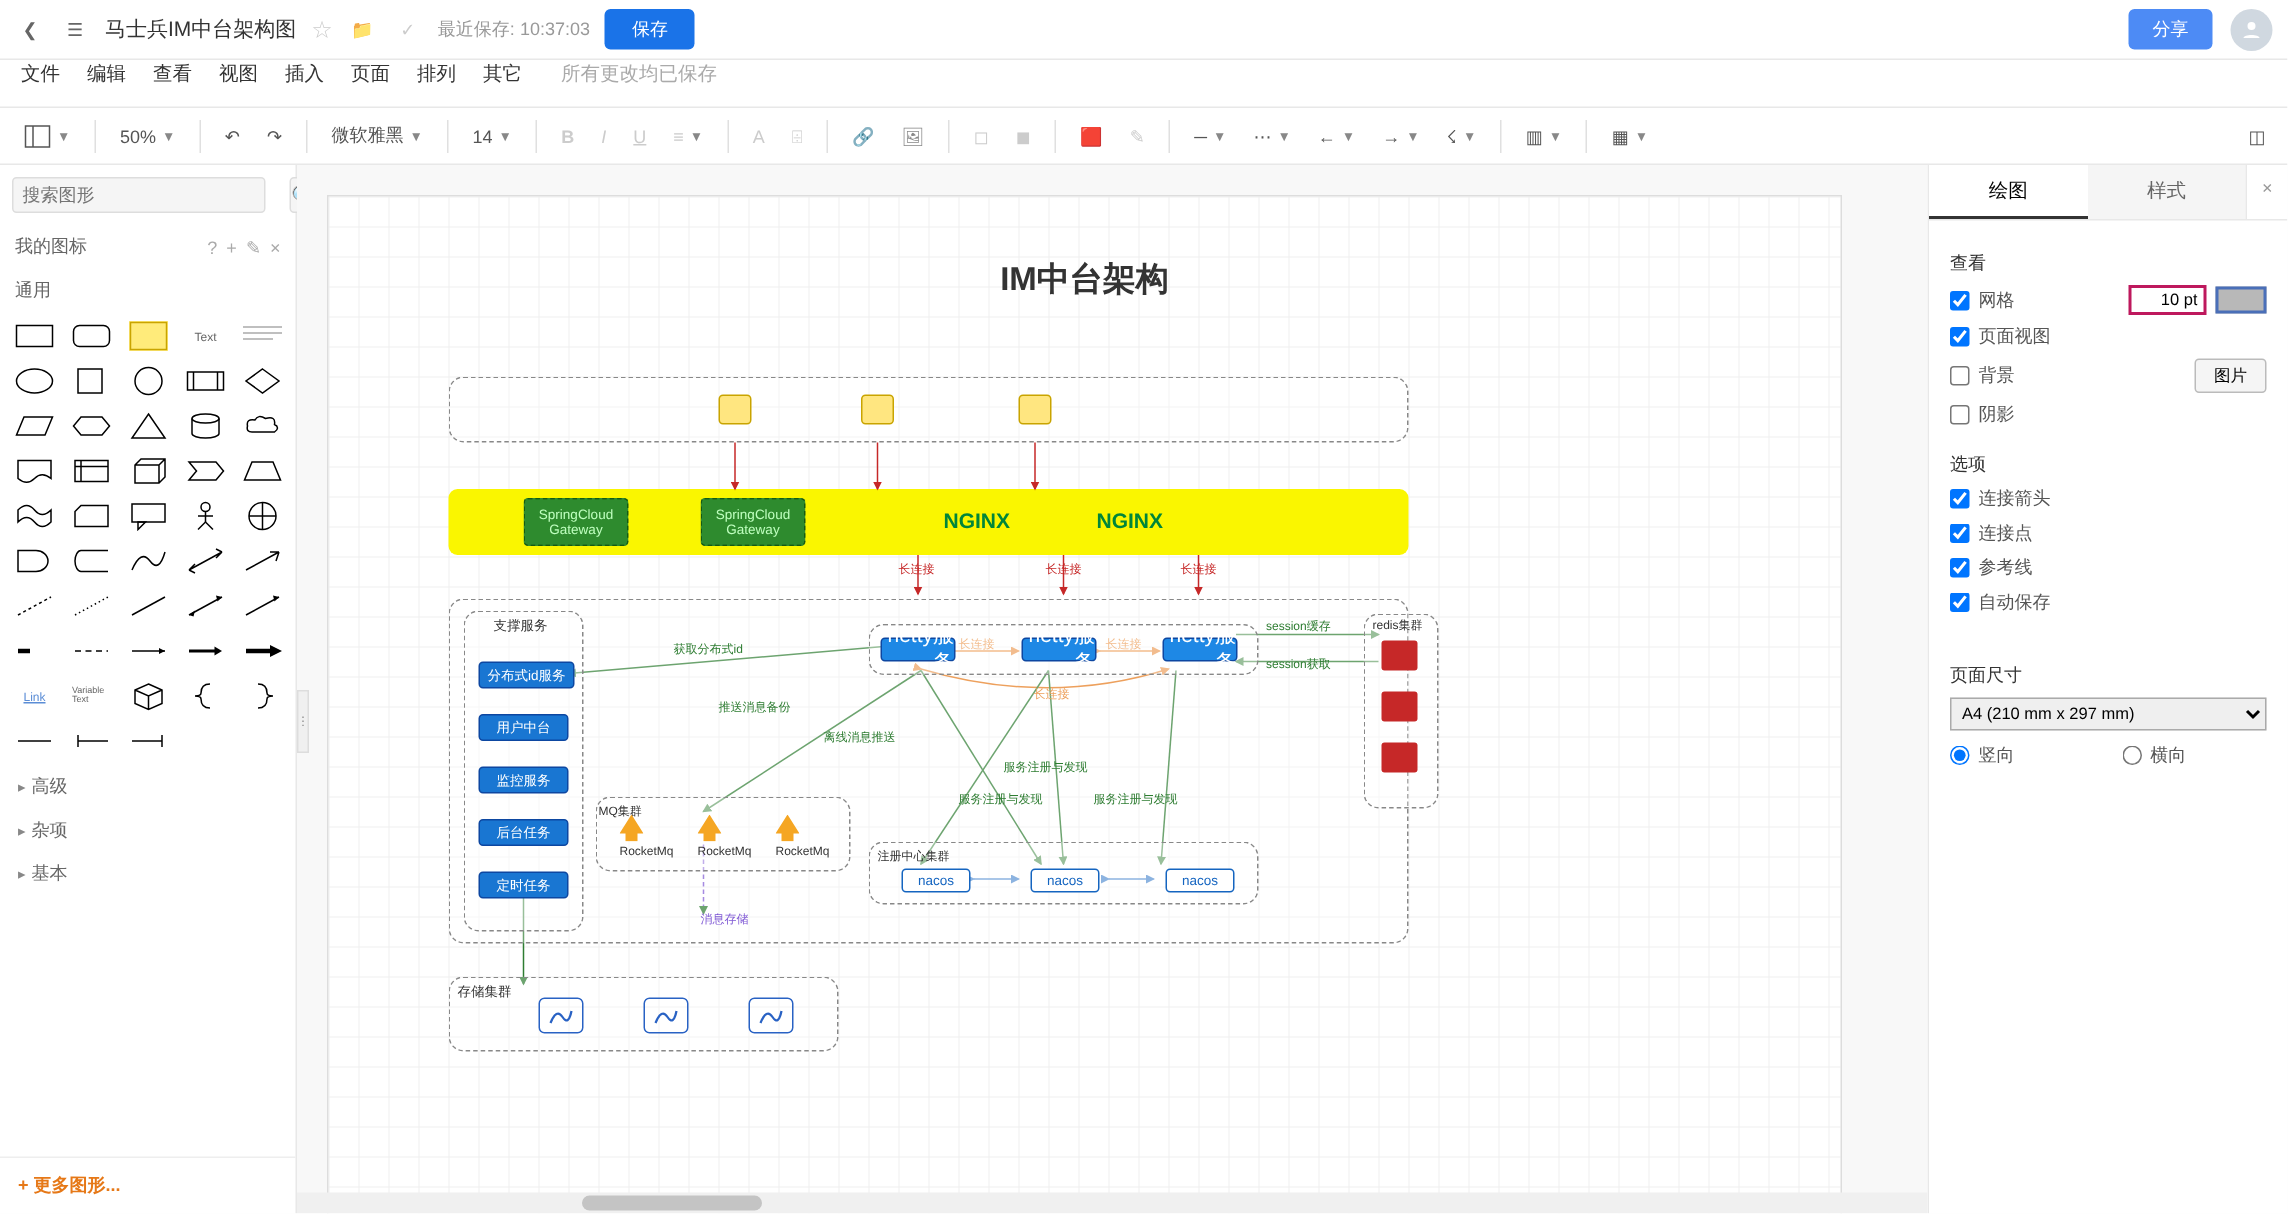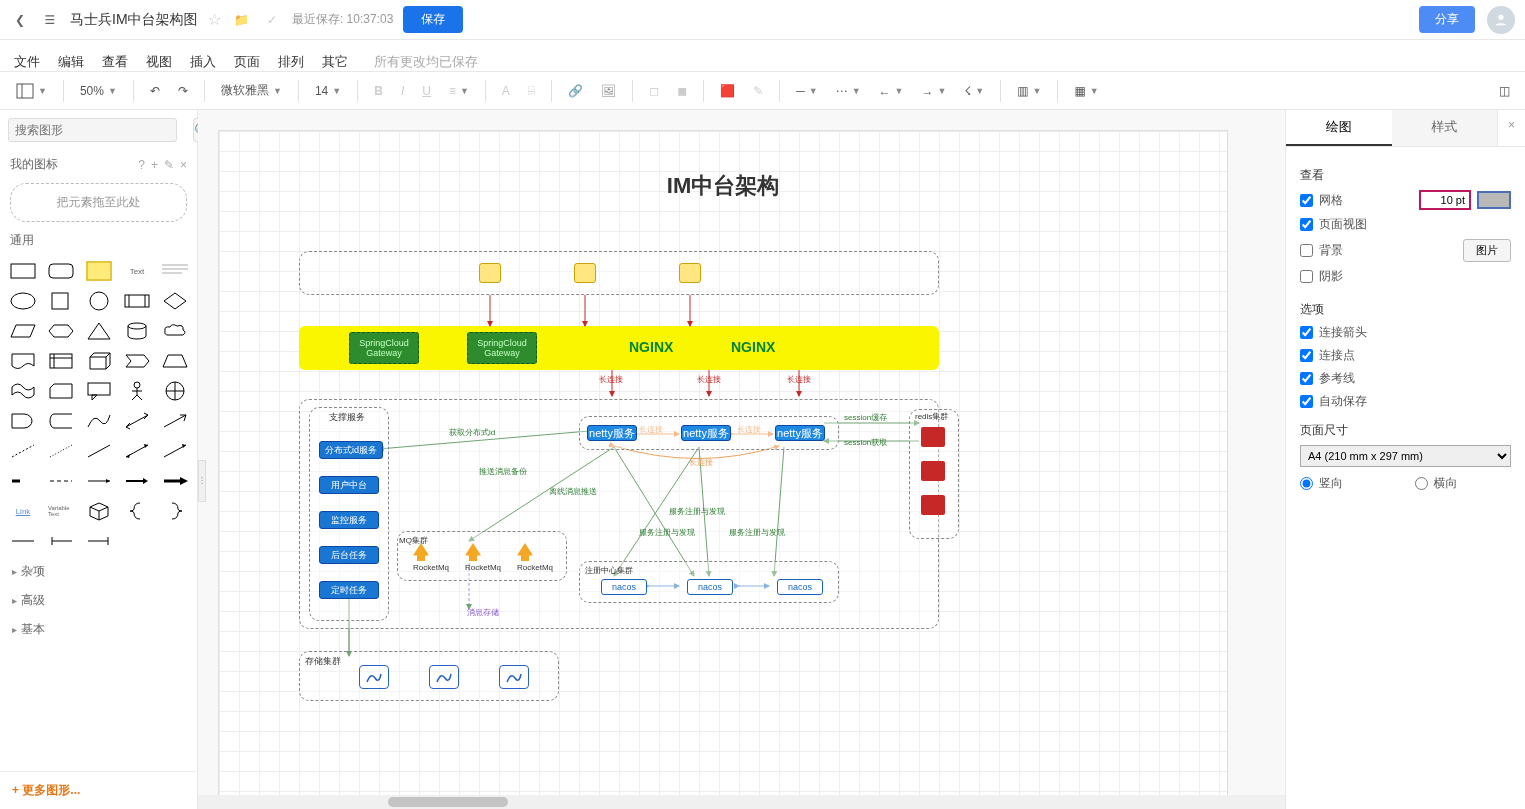--- a/index.html
+++ b/index.html
@@ -8,21 +8,21 @@
 .titlebar{display:flex;align-items:center;height:40px;border-bottom:1px solid #e8e8e8;padding:0 10px;gap:10px}
 .tb-left{display:flex;align-items:center;gap:10px}
 .icon-btn{cursor:pointer;color:#666;display:inline-flex;align-items:center;justify-content:center;width:20px;height:20px}
 .doc-title{font-size:14px;color:#333}
 .star{color:#ccc;font-size:16px;cursor:pointer}
 .save-time{color:#999;font-size:12px}
 .btn-save{background:#1a73e8;color:#fff;border:none;padding:5px 18px;border-radius:4px;cursor:pointer;font-size:12px}
 .tb-right{margin-left:auto;display:flex;align-items:center;gap:12px}
 .btn-share{background:#4d8bf5;color:#fff;border:none;padding:5px 16px;border-radius:4px;cursor:pointer;font-size:12px}
 .avatar{width:28px;height:28px;border-radius:50%;background:#d0d8e0;display:flex;align-items:center;justify-content:center;color:#fff}
-.menubar{display:flex;align-items:flex-end;height:32px;border-bottom:1px solid #e8e8e8;padding:0 14px;gap:18px;font-size:13px;color:#333}
+.menubar{display:flex;align-items:flex-start;height:32px;border-bottom:1px solid #e8e8e8;padding:0 14px;gap:18px;font-size:13px;color:#333}
 .menubar span{cursor:pointer}
 .status{color:#aaa;margin-left:8px}
 .toolbar{display:flex;align-items:center;height:38px;border-bottom:1px solid #e8e8e8;padding:0 10px;gap:6px;color:#555}
 .tool{display:flex;align-items:center;gap:4px;padding:3px 6px;cursor:pointer;border-radius:3px}
 .sep{width:1px;height:22px;background:#e0e0e0;margin:0 4px}
 .dd-arrow{font-size:9px;color:#888}
 .workspace{display:flex;flex:1;overflow:hidden;background:#fafafa}
 .left-panel{width:198px;border-right:1px solid #e8e8e8;background:#fff;display:flex;flex-direction:column}
 .search-row{padding:8px;display:flex;gap:16px}
 .search-input{flex:1;border:1px solid #ddd;border-radius:3px;padding:4px 6px;font-size:12px;background:#f5f5f5}
@@ -39,21 +39,21 @@
 .canvas-wrap{flex:1;position:relative;overflow:hidden;background:#f8f8f8}
 .canvas{position:absolute;left:20px;top:20px;width:1010px;height:740px;background:#fff;background-image:linear-gradient(#eee 1px,transparent 1px),linear-gradient(90deg,#eee 1px,transparent 1px);background-size:20px 20px;border:1px solid #ddd}
 .dia-title{position:absolute;left:0;right:0;top:40px;text-align:center;font-size:22px;font-weight:bold}
 .dashed-box{position:absolute;border:1px dashed #888;border-radius:10px;background:rgba(255,255,255,0.3)}
 .yellow-bar{position:absolute;background:#faf600;border-radius:6px}
 .green-box{position:absolute;background:#2e8b2e;color:#bfffbf;font-size:9px;text-align:center;display:flex;align-items:center;justify-content:center;border-radius:3px;border:1px dashed #145a14}
 .nginx{position:absolute;color:#008639;font-weight:bold;font-size:14px;font-family:Arial}
 .label{position:absolute;font-size:9px;color:#333}
 .small-icon{position:absolute;width:22px;height:20px;border:1px solid #c9a400;background:#ffe680;border-radius:3px}
 .blue-svc{position:absolute;background:#1976d2;color:#fff;font-size:9px;text-align:center;display:flex;align-items:center;justify-content:center;border:1px solid #0d47a1;border-radius:3px}
-.netty{position:absolute;background:#1e88e5;color:#fff;font-size:11px;text-align:right;display:flex;align-items:center;justify-content:center;border:1px solid #0d47a1;border-radius:3px}
+.netty{position:absolute;background:#1e88e5;color:#fff;font-size:14px;text-align:right;display:flex;align-items:center;justify-content:center;border:1px solid #0d47a1;border-radius:3px}
 .nacos{position:absolute;border:1px solid #1565c0;color:#1565c0;font-size:9px;text-align:center;display:flex;align-items:center;justify-content:center;border-radius:3px;background:#fff}
 .redis-box{position:absolute;width:24px;height:20px;background:#c62828;border-radius:2px}
 .mysql-box{position:absolute;width:30px;height:24px;border:1px solid #2962c4;border-radius:4px;display:flex;align-items:center;justify-content:center;color:#2962c4}
 .edge-label{position:absolute;font-size:8px;color:#2e7d32}
 .edge-label.red{color:#c62828}
 .edge-label.orange{color:#e67817}
 .rkt{position:absolute;font-size:8px;color:#333;}
 .rkt-icon{width:16px;height:18px;background:#f5a623;display:inline-block;clip-path:polygon(50% 0,100% 70%,75% 70%,75% 100%,25% 100%,25% 70%,0 70%)}
 .collapse-handle{position:absolute;left:0;top:50%;width:8px;height:42px;background:#f0f0f0;border:1px solid #ddd;display:flex;align-items:center;justify-content:center;font-size:8px;color:#888;cursor:pointer}
 .right-panel{width:240px;border-left:1px solid #e8e8e8;background:#fff}
@@ -180,21 +180,20 @@
       </div>
       <div class="section-hdr">
         <span>我的图标</span>
         <span class="tools">
             <span>?</span>
             <span>+</span>
             <span>✎</span>
             <span>×</span>
           </span>
       </div>
-      <div class="drop-zone">把元素拖至此处</div>
       <div class="section-hdr">通用</div>
       <div class="shape-grid">
         <div class="shape">
             <svg>
               <rect x="1" y="3" width="24" height="14" fill="none" stroke="#000"></rect>
             </svg>
           </div>
         <div class="shape">
             <svg>
               <rect x="1" y="3" width="24" height="14" rx="4" fill="none" stroke="#000"></rect>
@@ -440,22 +439,22 @@
               <line x1="4" y1="6" x2="4" y2="14" stroke="#000"></line>
             </svg>
           </div>
         <div class="shape">
             <svg>
               <line x1="2" y1="10" x2="22" y2="10" stroke="#000"></line>
               <line x1="22" y1="6" x2="22" y2="14" stroke="#000"></line>
             </svg>
           </div>
       </div>
+      <div class="cat">高级</div>
       <div class="cat">杂项</div>
-      <div class="cat">高级</div>
       <div class="cat">基本</div>
       <div style="flex:1"></div>
       <div class="more-shapes">+ 更多图形...</div>
     </div>
 
     <div class="canvas-wrap">
       <div class="collapse-handle">⋮</div>
       <div class="canvas">
         <div class="dia-title">IM中台架构</div>
 
@@ -627,21 +626,21 @@
           </div>
         <div class="rp-row">
             <input type="checkbox" checked="" style="">
             <label>参考线</label>
           </div>
         <div class="rp-row">
             <input type="checkbox" checked="" style="">
             <label>自动保存</label>
           </div>
 
-        <div class="rp-sec-title" style="margin-top:12px">页面尺寸</div>
+        <div class="rp-sec-title" style="margin-top:32px">页面尺寸</div>
         <select class="page-size">
           <option>A4 (210 mm x 297 mm)</option>
         </select>
         <div class="rp-row" style="margin-top:8px">
           <input type="radio" name="orient" checked="" style="">
             <label>竖向</label>
           <input type="radio" name="orient" style="margin-left: 12px;">
             <label>横向</label>
         </div>
       </div>

